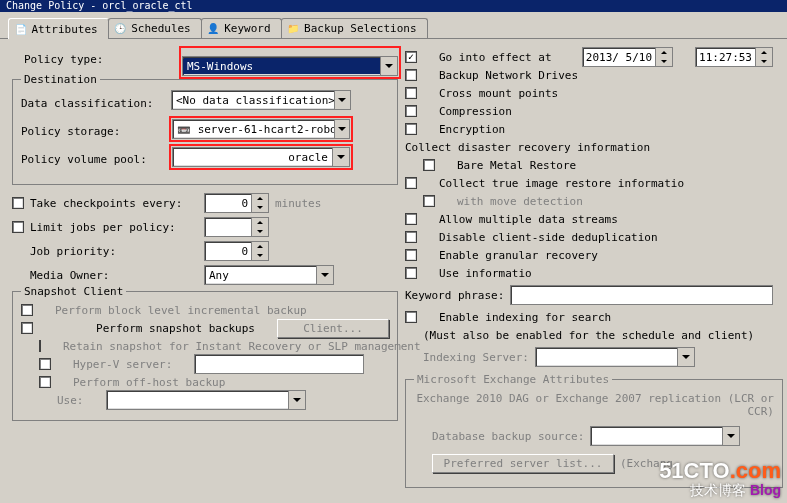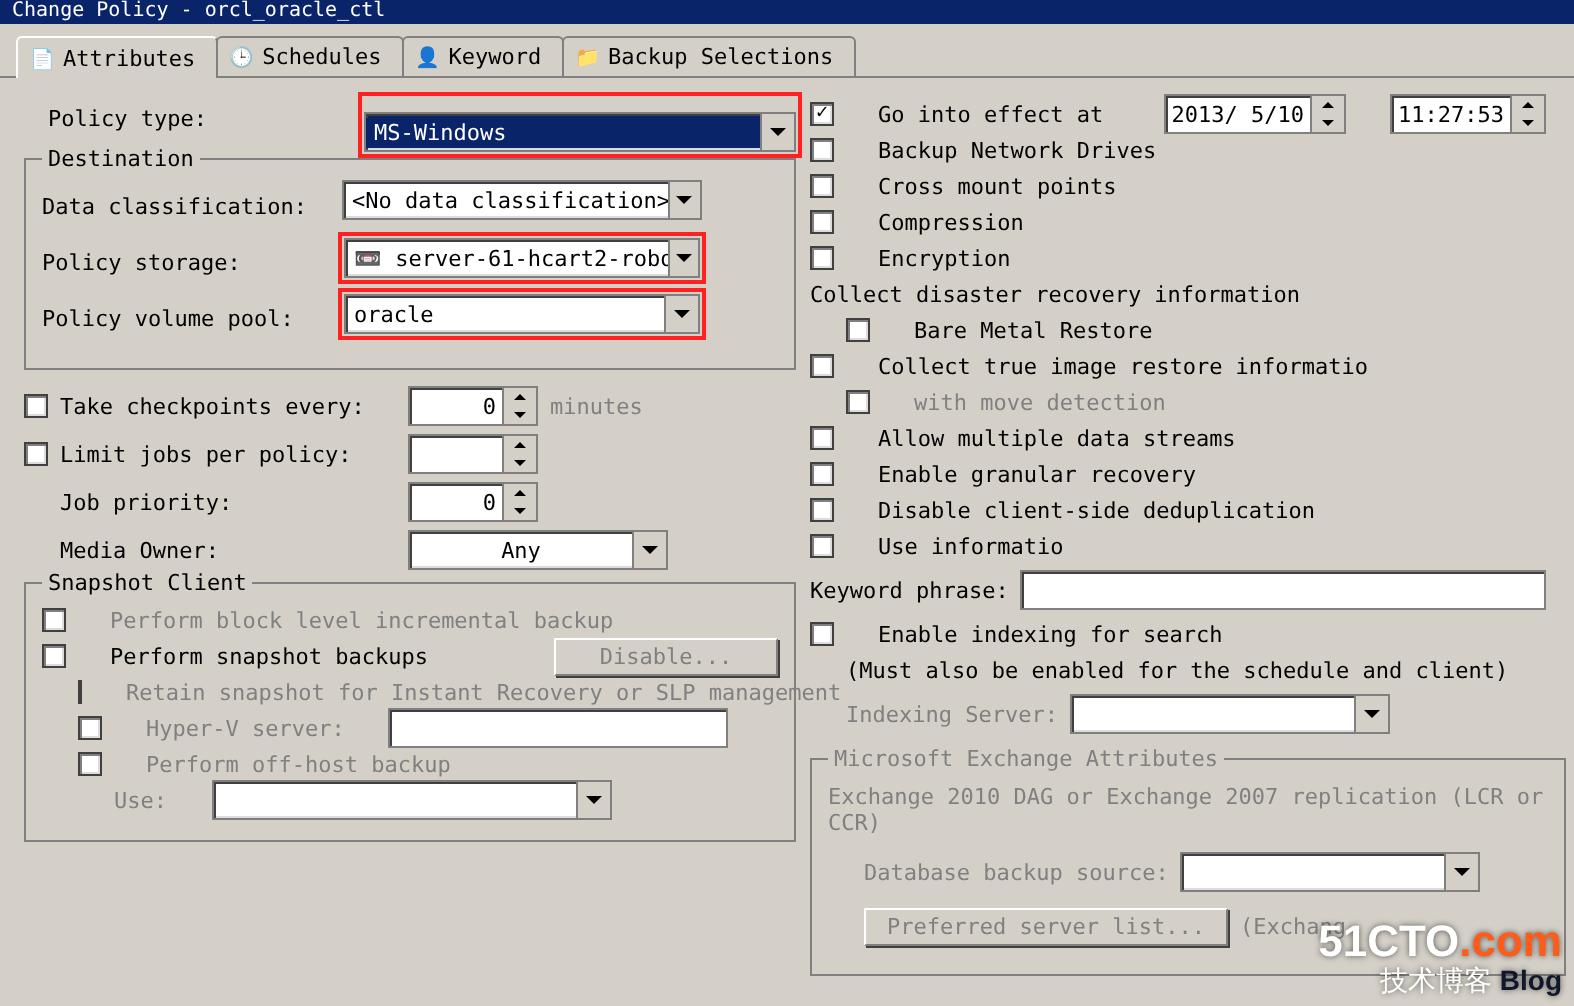--- a/index.html
+++ b/index.html
@@ -125,20 +125,21 @@
   .combo.selected .combo-text { color: #fff; background: #0a246a; }
   
   .disabled { color: #808080; }
   
   .group {
     border: 1px solid #808080;
     border-top-color: #808080;
     padding: 8px 8px 10px 8px;
     margin: 6px 0;
     position: relative;
+    text-align: right;
   }
   .group .legend {
     position: absolute;
     top: -7px;
     left: 8px;
     background: #d4d0c8;
     padding: 0 3px;
   }
   .redbox {
     border: 2px solid #ff2020;
@@ -334,21 +335,21 @@
     bottom: 6px;
     color: #fff;
     font-family: Arial, sans-serif;
     text-align: right;
     text-shadow: 0 0 3px rgba(0,0,0,.6);
     pointer-events: none;
   }
   .watermark .l1 { font-size: 22px; font-weight: bold; letter-spacing: 0; }
   .watermark .l1 .o { color: #ff5c1a; }
   .watermark .l2 { font-size: 14px; margin-top: -2px; }
-  .watermark .l2 .b { color: #0f172a; font-weight: bold; }
+  .watermark .l2 .b { color: #a21caf; font-weight: bold; }
   .indent { margin-left: 18px; }
 </style>
 </head>
 <body>
 
 <div class="titlebar">Change Policy - orcl_oracle_ctl</div>
 
 <div class="main">
 
   <div class="tabs">
@@ -456,36 +457,36 @@
                 <div></div>
                 <div></div>
               </span>
           </span>
         </div>
 
         <div class="row">
           <span style="width:12px"></span>
           <span class="lbl" style="width:168px">Media Owner:</span>
           <span class="combo" style="width:130px">
-            <span class="combo-text" style="text-align:center">Any</span>
+            <span class="combo-text" style="text-align:left">Any</span>
             <span class="combo-btn"></span>
           </span>
         </div>
       </div>
 
       <div class="group" style="width:368px">
         <span class="legend">Snapshot Client</span>
         <div class="chkline disabled">
           <span class="checkbox"></span>
           <span>Perform block level incremental backup</span>
         </div>
         <div class="chkline">
           <span class="checkbox"></span>
           <span style="flex:1">Perform snapshot backups</span>
-          <span class="btn disabled" style="width:90px;justify-content:center">Disable...</span>
+          <span class="btn disabled" style="width:90px;justify-content:center">Client...</span>
         </div>
         <div class="chkline disabled indent">
           <span class="checkbox"></span>
           <span>Retain snapshot for Instant Recovery or SLP management</span>
         </div>
         <div class="chkline disabled indent">
           <span class="checkbox"></span>
           <span>Hyper-V server:</span>
           <span class="text-input disabled" style="width:170px"></span>
         </div>
@@ -552,25 +553,25 @@
       <div class="chkline disabled indent">
           <span class="checkbox"></span>
           <span>with move detection</span>
         </div>
       <div class="chkline">
           <span class="checkbox"></span>
           <span>Allow multiple data streams</span>
         </div>
       <div class="chkline">
           <span class="checkbox"></span>
+          <span>Disable client-side deduplication</span>
+        </div>
+      <div class="chkline">
+          <span class="checkbox"></span>
           <span>Enable granular recovery</span>
-        </div>
-      <div class="chkline">
-          <span class="checkbox"></span>
-          <span>Disable client-side deduplication</span>
         </div>
       <div class="chkline">
           <span class="checkbox"></span>
           <span>Use informatio</span>
         </div>
 
       <div class="row">
         <span class="lbl">Keyword phrase:</span>
         <span class="text-input" style="flex:1"></span>
       </div>

